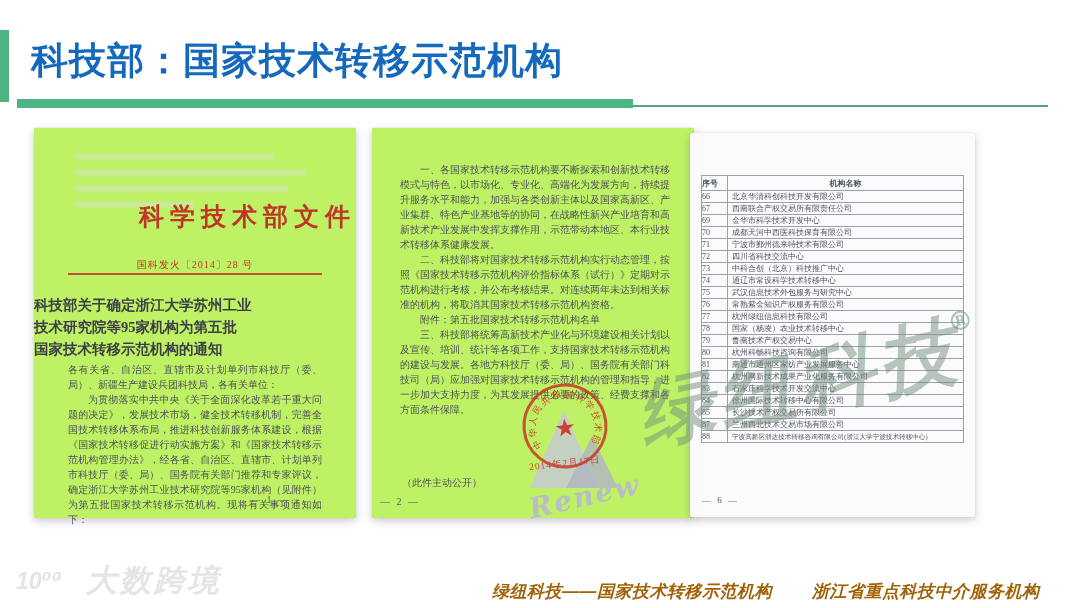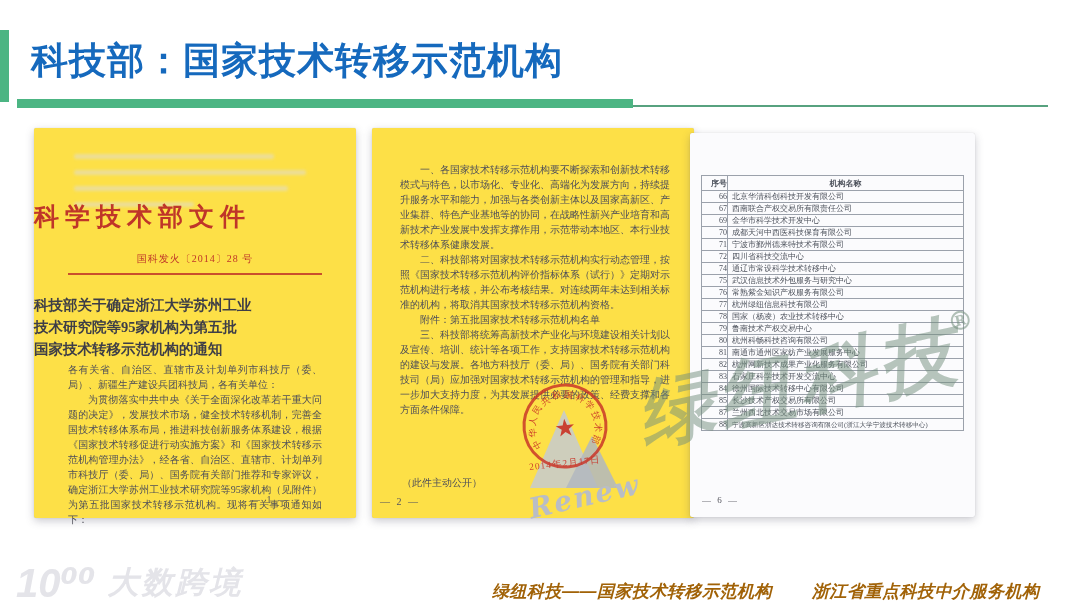--- a/index.html
+++ b/index.html
@@ -8,33 +8,33 @@
            font-family:"Liberation Sans","DejaVu Sans",sans-serif; }
 
   
   .accent-vbar { position:absolute; left:0; top:30px; width:9px; height:72px; background:#4cb583; }
   .slide-title { position:absolute; left:31px; top:36px; font-size:37px; font-weight:bold;
                  color:#1569bd; letter-spacing:1px; }
   .divider-thick { position:absolute; left:17px; top:99px; width:616px; height:9px; background:#4cb583; }
   .divider-thin  { position:absolute; left:633px; top:105px; width:415px; height:2px; background:#57a27f; }
 
   
-  .page { position:absolute; background:#fde047; border-radius:2px;
+  .page { position:absolute; background:#bef264; border-radius:2px;
           box-shadow:0 3px 9px rgba(70,70,90,.28), 0 0 1px rgba(0,0,0,.2);
           font-family:"Liberation Serif","DejaVu Serif",serif; color:#4e4e58; }
   .page1 { left:34px;  top:128px; width:322px; height:390px; }
   .page2 { left:372px; top:128px; width:322px; height:390px; }
   .page3 { left:690px; top:133px; width:285px; height:384px; background:#fbfbfd; }
 
   
   .ghost { position:absolute; left:40px; top:26px; width:238px; filter:blur(1.5px); opacity:.5; }
   .ghost .gline { height:5px; background:#dcdce4; margin-bottom:11px; border-radius:2px; }
-  .p1-title   { position:absolute; left:0; right:0; top:72px; text-align:left; font-size:25px;
+  .p1-title   { position:absolute; left:0; right:0; top:72px; text-align:right; font-size:25px;
                 font-weight:bold; color:#bf3529; letter-spacing:6px; }
-  .p1-docnum  { position:absolute; left:0; right:0; top:124px; text-align:center; font-size:10px;
+  .p1-docnum  { position:absolute; left:0; right:0; top:130px; text-align:center; font-size:10px;
                 color:#bf3529; letter-spacing:1px; }
   .p1-rule    { position:absolute; left:34px; right:34px; top:145px; height:2px; background:#bf3529; opacity:.85; }
   .p1-headline{ position:absolute; left:0; right:0; top:166px; text-align:left; font-size:14.5px;
                 font-weight:bold; color:#3e3e47; line-height:22px; }
   .p1-body    { position:absolute; left:34px; right:34px; top:234px; font-size:10px; line-height:15px;
                 text-align:justify; }
   .p1-body .ind { text-indent:2em; }
   .pagenum    { font-size:10px; letter-spacing:2px; color:#55555e; }
   .p1-pagenum { position:absolute; left:216px; top:366px; }
 
@@ -45,21 +45,21 @@
   .p2-note    { position:absolute; left:30px; top:348px; font-size:10px; }
   .p2-pagenum { position:absolute; left:8px;  top:368px; }
   .seal { position:absolute; left:128px; top:250px; z-index:3; transform:rotate(-6deg); opacity:.92; }
 
   
   .p3-table { position:absolute; left:11px; top:42px; width:263px; border-collapse:collapse;
               font-size:8px; color:#4d525c; table-layout:fixed; }
   .p3-table th, .p3-table td { border:1px solid #9ba1ab; height:12px; line-height:11px;
               padding:0 2px 0 4px; white-space:nowrap; overflow:hidden; font-weight:normal; }
   .p3-table th { height:15px; text-align:center; font-weight:bold; padding:0; }
-  .p3-table th.col-idx, .p3-table td.idx { width:26px; text-align:right; padding:0;margin-top:26px; }
+  .p3-table th.col-idx, .p3-table td.idx { width:26px; text-align:left; padding:0;margin-top:26px; }
   .p3-table tr:last-child td.name { font-size:6.6px; }
   .p3-pagenum { position:absolute; left:12px; top:362px; font-size:9px; }
 
   
   .renew-mark { position:absolute; left:512px; top:408px; width:180px; height:130px; z-index:2; }
   .mtn1 { position:absolute; left:18px; top:2px; width:0; height:0; border-left:34px solid transparent;
           border-right:34px solid transparent; border-bottom:78px solid #c6cad1; opacity:.85; }
   .mtn2 { position:absolute; left:54px; top:28px; width:0; height:0; border-left:26px solid transparent;
           border-right:26px solid transparent; border-bottom:52px solid #b2b7bf; opacity:.85; }
   .renew-text { position:absolute; left:16px; top:72px; font-family:"DejaVu Serif",serif; font-style:italic;
@@ -69,21 +69,21 @@
   .watermark { position:absolute; left:628px; top:368px; z-index:6; transform:rotate(-12deg);
                transform-origin:left top; white-space:nowrap; font-family:"DejaVu Serif",serif;
                font-style:italic; font-weight:bold; font-size:76px; letter-spacing:6px;
                color:rgba(114,142,124,.5); }
   .watermark sup { font-size:26px; vertical-align:44px; letter-spacing:0; margin-left:-6px;
                color:rgba(114,142,124,.55); }
 
   
   .footer-logo { position:absolute; left:16px; top:560px; z-index:10; display:flex; align-items:center;
                  color:#e4e4e9; font-weight:bold; font-style:italic; font-size:31px; letter-spacing:3px; }
-  .footer-logo .logo-icon { font-size:40px; margin-right:12px; letter-spacing:0; }
+  .footer-logo .logo-icon { font-size:23px; margin-right:24px; letter-spacing:0; }
   .footer-right { position:absolute; left:492px; top:580px; z-index:10; font-size:17px; font-weight:bold;
                   font-style:italic; color:#a16207; letter-spacing:.5px; white-space:nowrap; }
   .footer-right .gap { display:inline-block; width:40px; }
 </style>
 </head>
 <body>
 
 <div class="slide">
 
   <div class="accent-vbar"></div>
@@ -162,20 +162,24 @@
           </tr>
           <tr>
             <td class="idx">71</td>
             <td class="name">宁波市鄞州德来特技术有限公司</td>
           </tr>
           <tr>
             <td class="idx">72</td>
             <td class="name">四川省科技交流中心</td>
           </tr>
           <tr>
+            <td class="idx">73</td>
+            <td class="name">中科合创（北京）科技推广中心</td>
+          </tr>
+          <tr>
             <td class="idx">74</td>
             <td class="name">通辽市常设科学技术转移中心</td>
           </tr>
           <tr>
             <td class="idx">75</td>
             <td class="name">武汉信息技术外包服务与研究中心</td>
           </tr>
           <tr>
             <td class="idx">76</td>
             <td class="name">常熟紫金知识产权服务有限公司</td>

